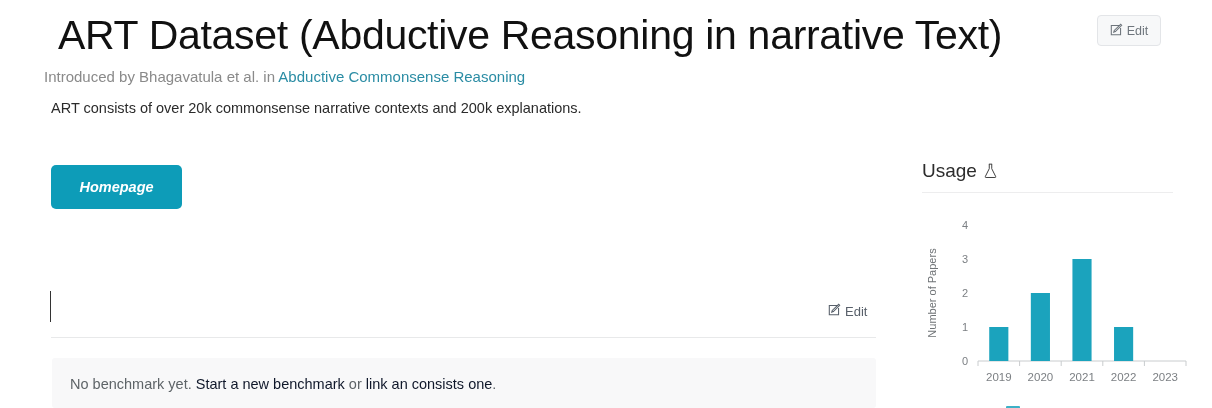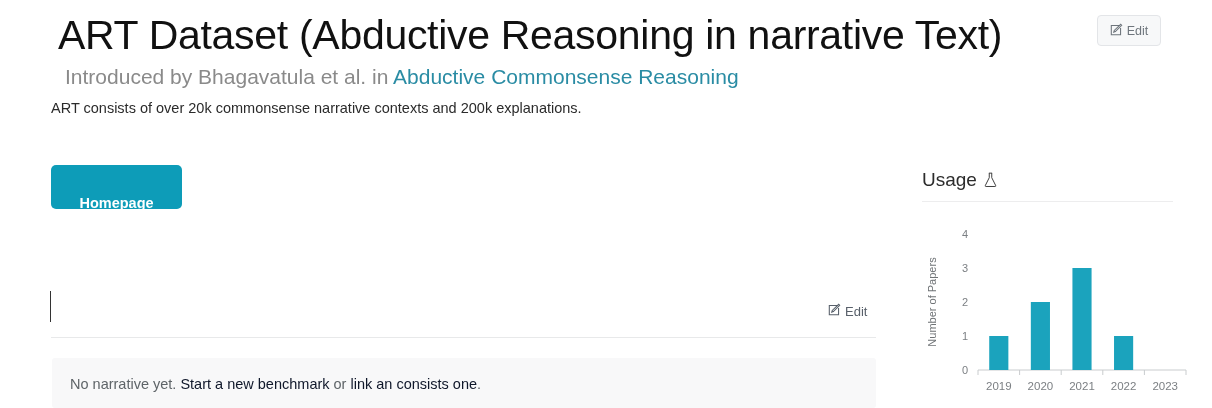--- a/index.html
+++ b/index.html
@@ -38,23 +38,23 @@
     font-weight: 400;
     line-height: 50px;
     letter-spacing: -0.3px;
     color: #111111;
     white-space: nowrap;
     margin: 8px;
   }
 
   .introduced-line {
     position: absolute;
-    left: 65px;
+    left: 44px;
     top: 66px;
-    font-size: 21px;
+    font-size: 15px;
     line-height: 22px;
     color: #8a8a8a;
     white-space: nowrap;
   }
   .introduced-line .paper-link {
     color: #2a8ca4;
     text-decoration: none;
   }
 
   .dataset-desc {
@@ -76,21 +76,22 @@
     background: #0d9cb8;
     border: none;
     border-radius: 5px;
     color: #ffffff;
     font-size: 14.5px;
     font-weight: bold;
     font-family: "Liberation Sans", sans-serif;
     cursor: pointer;
     line-height: 44px;
     text-align: center;
-    padding: 16px;
+    padding: 0;
+    font-style: italic;
   }
 
   
   .edit-btn-boxed {
     position: absolute;
     left: 1097px;
     top: 15px;
     width: 64px;
     height: 31px;
     background: #f7f8f9;
@@ -174,21 +175,21 @@
   }
   .benchmarks-empty-text a {
     color: #0f172a;
     text-decoration: none;
   }
 
   
   #sidebar {
     position: absolute;
     left: 900px;
-    top: 12px;
+    top: 3px;
     width: 312px;
     height: 354px;
   }
 
   .usage-heading {
     position: absolute;
     left: 22px;
     top: 155px;
     font-size: 19px;
     font-weight: 400;
@@ -265,21 +266,21 @@
           <path d="M13.2 1.6 L14.4 2.8 L6.6 10.6 L4.6 11.2 L5.2 9.2 Z" fill="none"></path>
           <path d="M12.1 3.1 L1.6 3.1 L1.6 14.4 L13 14.4 L13 6.3" fill="none"></path>
         </svg>
       </span>
       <span>Edit</span>
     </button>
 
     <div class="section-divider"></div>
 
     <div class="benchmarks-empty-box">
-      <div class="benchmarks-empty-text"><span>No narrative yet. </span><a href="#">Start a new benchmark</a><span> or </span><a href="#">link an consists one</a><span>.</span></div>
+      <div class="benchmarks-empty-text"><span>No benchmark yet. </span><a href="#">Start a new benchmark</a><span> or </span><a href="#">link an consists one</a><span>.</span></div>
     </div>
 
   </div>
 
   <div id="sidebar">
 
     <h3 class="usage-heading">
       <span>Usage</span>
       <span class="flask-icon">
         <svg width="15" height="16" viewBox="0 0 16 18" fill="none" stroke="#3b3b3b" stroke-width="1.1" stroke-linejoin="round">

